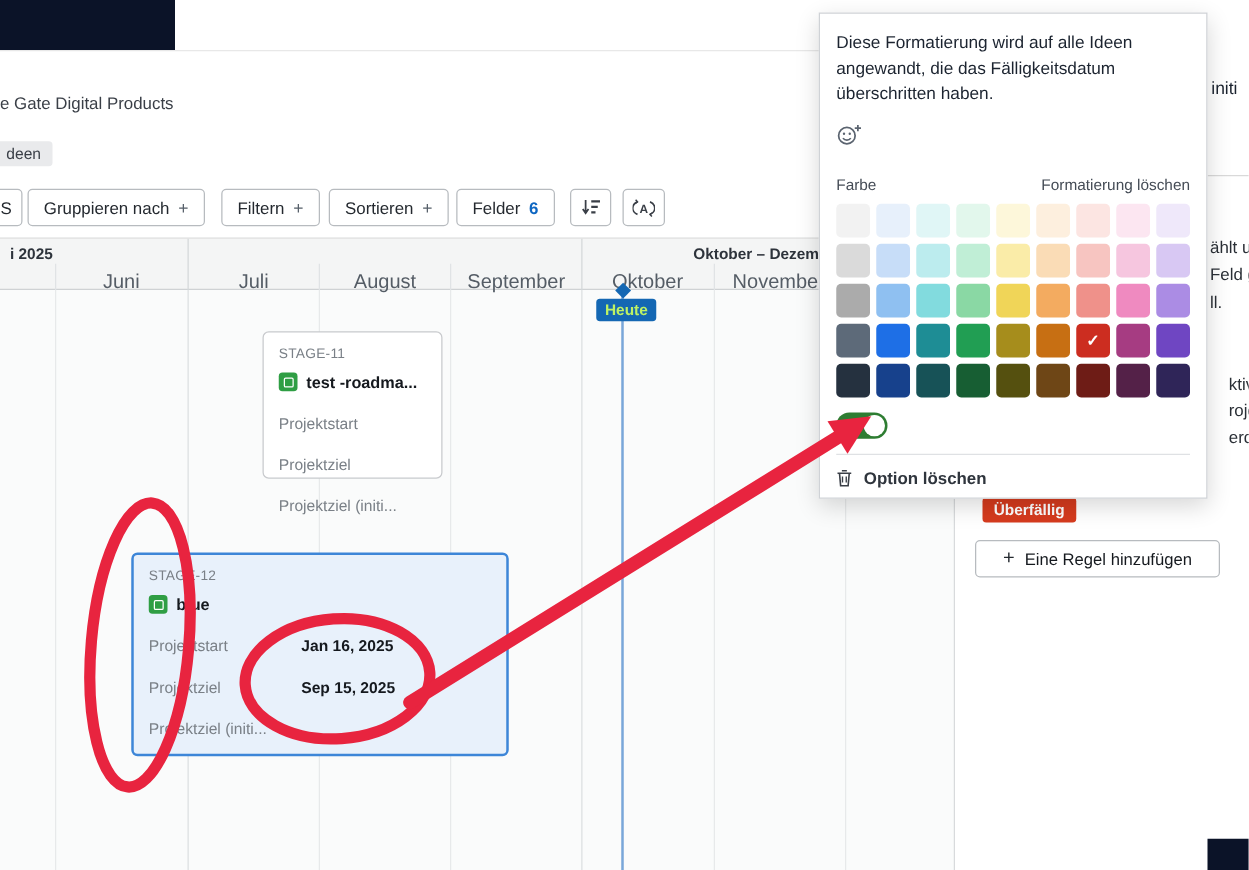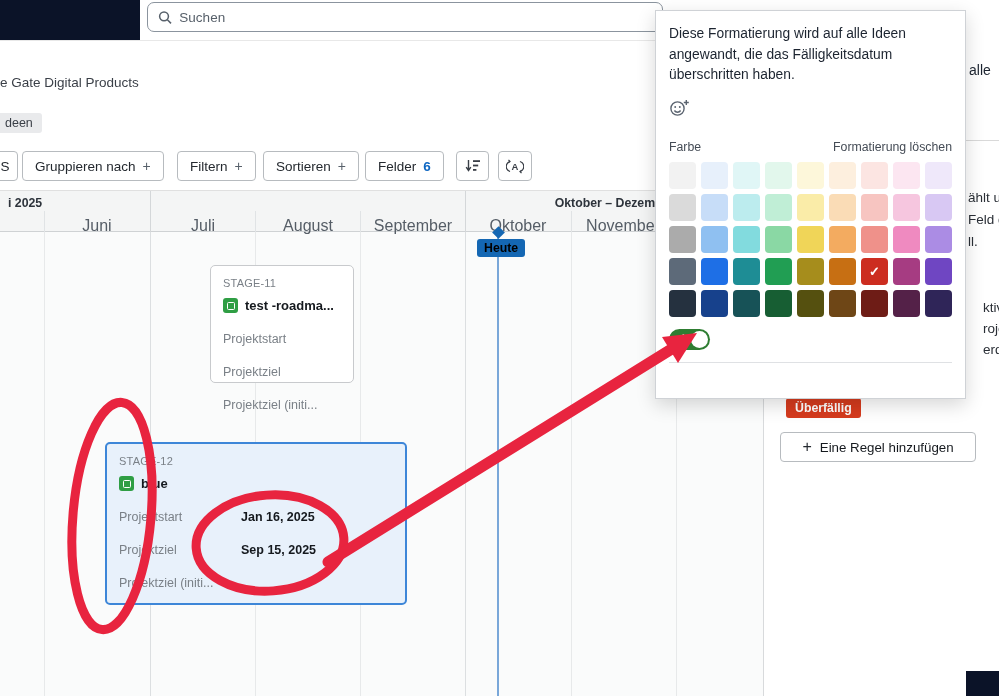--- a/index.html
+++ b/index.html
@@ -16,21 +16,21 @@
   .tl-header { position:absolute; left:0; top:190px; width:763px; height:42px; background:#f4f5f5;
                border-top:1px solid #e0e0e0; border-bottom:1px solid #cfd2d4; z-index:2; }
   .q-label { position:absolute; top:5px; font-size:12.3px; font-weight:700; color:#2d333b; white-space:nowrap; }
   .q-label.center { text-align:center; }
   .m-label { position:absolute; top:26px; font-size:16px; color:#555d66; width:80px; text-align:center; }
   .hsep { position:absolute; top:0; width:1px; height:41px; background:#d4d7d9; }
   .hsep.m { top:20px; height:21px; background:#e0e3e5; }
 
   .today-line { position:absolute; left:497px; top:232px; width:2px; height:464px; background:#79a7d9; z-index:3; }
   .today-diamond { position:absolute; left:494px; top:228px; width:9px; height:9px; background:#1467b3; transform:rotate(45deg); z-index:4; }
-  .today-badge { position:absolute; left:477px; top:239px; background:#1467b3; color:#000000; font-size:12.3px;
+  .today-badge { position:absolute; left:477px; top:239px; background:#1467b3; color:#bef264; font-size:12.3px;
                  font-weight:600; padding:2px 7px; border-radius:3px; z-index:4; }
 
   
   .card { position:absolute; background:#fff; border:1px solid #c8cacd; border-radius:5px; padding:11px 12px; z-index:5; cursor:pointer; }
   .card.selected { background:#e8f1fb; border:2px solid #3d86d8; }
   #card-stage11 { left:210px; top:265px; width:144px; height:118px; }
   #card-stage12 { left:105px; top:442px; width:302px; height:163px; }
   .card-id { font-size:11px; color:#7a8087; letter-spacing:.2px; }
   .card-title-row { display:flex; align-items:center; gap:7px; margin-top:9px; }
   .card-icon { width:15px; height:15px; border-radius:3px; background:#2f9e44; position:relative; flex:0 0 15px; }
@@ -169,27 +169,20 @@
         <span class="f-label">Projektziel</span>
         <span class="f-value">Sep 15, 2025</span>
       </div>
     <div class="card-field">
         <span class="f-label">Projektziel (initi...</span>
         <span class="f-value"></span>
       </div>
   </div>
 
   <div class="dark-corner"></div>
-  <div class="search-bar">
-    <svg width="15" height="15" viewBox="0 0 15 15">
-      <circle cx="6.3" cy="6.3" r="4.6" stroke="#57606a" fill="none" stroke-width="1.6"></circle>
-      <path d="M9.8 9.8 L13.6 13.6" stroke="#57606a" stroke-width="1.6"></path>
-    </svg>
-    <input type="text" placeholder="Suchen" style="">
-  </div>
   <div class="top-divider"></div>
 
   <div class="page-title">e Gate Digital Products</div>
   <div class="ideas-badge">deen</div>
 
   <button class="tb-btn" id="btn-frag">
       <span>S</span>
     </button>
   <button class="tb-btn" id="btn-group">
     <span>Gruppieren nach</span>
@@ -218,21 +211,21 @@
   <button class="tb-btn" id="btn-icon2">
     <svg width="18" height="15" viewBox="0 0 18 15">
       <text x="9" y="11" font-size="9.5" font-weight="bold" text-anchor="middle" fill="#3a3f47" font-family="Liberation Sans, sans-serif">A</text>
       <path d="M4 12.5 a6.5 5.5 0 0 1 0-10" stroke="#3a3f47" fill="none" stroke-width="1.3"></path>
       <path d="M14 2.5 a6.5 5.5 0 0 1 0 10" stroke="#3a3f47" fill="none" stroke-width="1.3"></path>
       <path d="M2.5 0.8 L4 2.5 L2.2 3.8" stroke="#3a3f47" fill="none" stroke-width="1.2"></path>
       <path d="M15.5 14.2 L14 12.5 L15.8 11.2" stroke="#3a3f47" fill="none" stroke-width="1.2"></path>
     </svg>
   </button>
 
-  <div class="details-frag">alle</div>
+  <div class="details-frag">initi</div>
   <div class="right-divider"></div>
   <div class="frag" style="left:968px; top:190px">ählt u</div>
   <div class="frag" style="left:968px; top:212px">Feld g</div>
   <div class="frag" style="left:968px; top:234px">ll.</div>
   <div class="frag" style="left:983px; top:300px">ktivier</div>
   <div class="frag" style="left:983px; top:321px">rojekte</div>
   <div class="frag" style="left:983px; top:342px">erden</div>
   <div class="overdue-badge">Überfällig</div>
   <button class="add-rule-btn">
     <span class="plus">+</span>
@@ -302,20 +295,28 @@
         <div class="swatch" style="background: rgb(84, 33, 72);"></div>
         <div class="swatch" style="background: rgb(47, 37, 88);"></div>
       </div>
     <div class="toggle-row">
       <span class="toggle">
         <span class="tick">✓</span>
         <span class="knob"></span>
       </span>
     </div>
     <div class="popup-divider"></div>
+    <div class="delete-row">
+      <svg width="13" height="15" viewBox="0 0 13 15">
+        <path d="M1 3.6 h11 M4.5 1.6 h4" stroke="#3a3f47" stroke-width="1.3" fill="none"></path>
+        <path d="M2.6 3.6 l0.9 10 h6 l0.9-10" stroke="#3a3f47" stroke-width="1.3" fill="none"></path>
+        <path d="M5 6.2 v4.8 M8 6.2 v4.8" stroke="#3a3f47" stroke-width="1.1" fill="none"></path>
+      </svg>
+      <span class="delete-label">Option löschen</span>
+    </div>
   </div>
 
   <svg class="annotations" width="999" height="696" viewBox="0 0 999 696">
     <ellipse class="annot" cx="112" cy="516" rx="39" ry="114" fill="none" stroke="#e8243f" stroke-width="9" transform="rotate(5 112 516)"></ellipse>
     <ellipse class="annot" cx="270" cy="543" rx="74" ry="48" fill="none" stroke="#e8243f" stroke-width="9" transform="rotate(-4 270 543)"></ellipse>
     <line class="annot" x1="328" y1="562" x2="670" y2="350" stroke="#e8243f" stroke-width="11" stroke-linecap="round"></line>
     <polygon class="annot-fill" points="697,333 678,363 662,337" fill="#e8243f"></polygon>
   </svg>
 
 </div>

